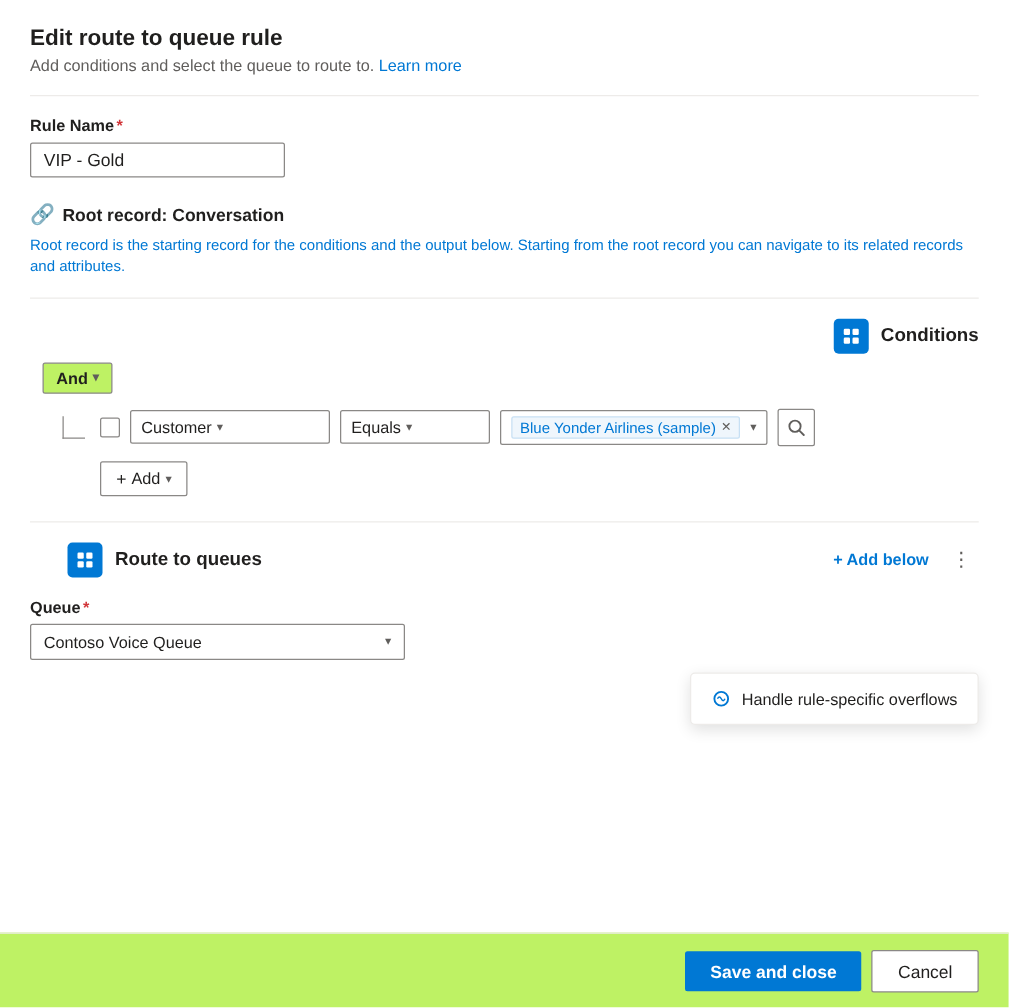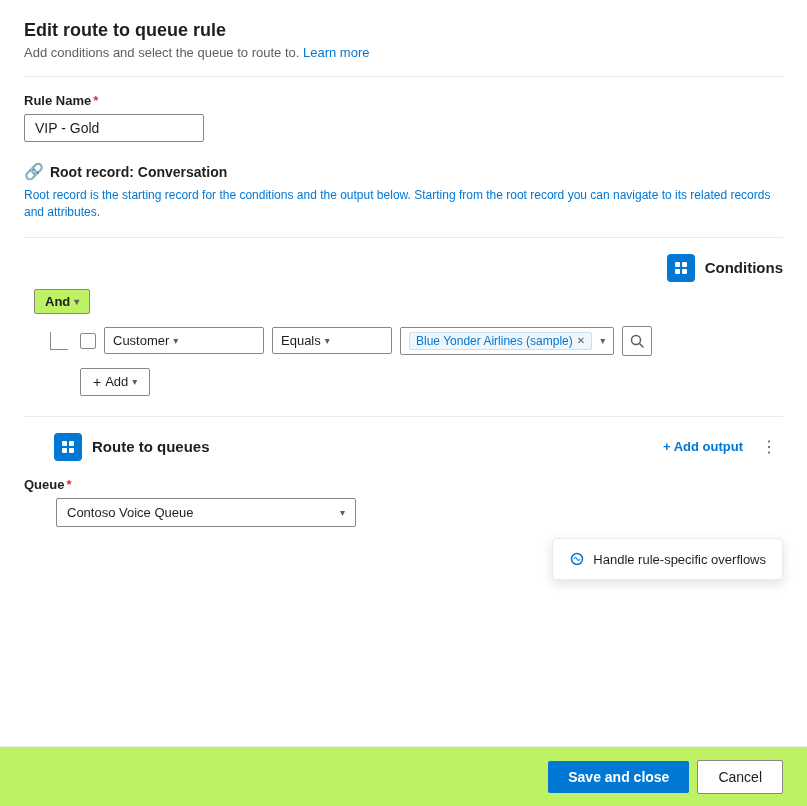--- a/index.html
+++ b/index.html
@@ -47,21 +47,21 @@
     .field-label .required {
       color: #d13438;
       margin-left: 2px;
     }
     .text-input {
       border: 1px solid #8a8886;
       border-radius: 2px;
       padding: 5px 10px;
       font-size: 14px;
       color: #201f1e;
-      width: 180px;
+      width: 204px;
       outline: none;
     }
     .root-record-row {
       display: flex;
       align-items: center;
       gap: 6px;
       margin-bottom: 6px;
     }
     .root-record-icon {
       color: #0078d4;
@@ -276,21 +276,20 @@
       align-items: center;
       justify-content: space-between;
       border: 1px solid #8a8886;
       border-radius: 2px;
       padding: 6px 10px;
       font-size: 13px;
       color: #201f1e;
       background: #fff;
       cursor: pointer;
       width: 300px;
-      margin-left: 32px;
     }
     
     .footer {
       position: absolute;
       bottom: 0;
       left: 0;
       right: 0;
       height: 60px;
       display: flex;
       align-items: center;
@@ -426,21 +425,21 @@
           <svg width="16" height="16" viewBox="0 0 16 16" fill="none">
             <rect x="2" y="2" width="5" height="5" rx="1" fill="white"></rect>
             <rect x="9" y="2" width="5" height="5" rx="1" fill="white"></rect>
             <rect x="2" y="9" width="5" height="5" rx="1" fill="white"></rect>
             <rect x="9" y="9" width="5" height="5" rx="1" fill="white"></rect>
           </svg>
         </div>
         <span class="section-title">Route to queues</span>
       </div>
       <div class="route-header-right">
-        <button class="add-queue-btn">+ Add output</button>
+        <button class="add-queue-btn">+ Add below</button>
         <button class="more-btn">⋮</button>
       </div>
     </div>
 
     <div>
       <div class="field-label">
         <span>Queue</span><span class="required">*</span>
       </div>
       <div class="queue-select">
         <span>Contoso Voice Queue</span>

